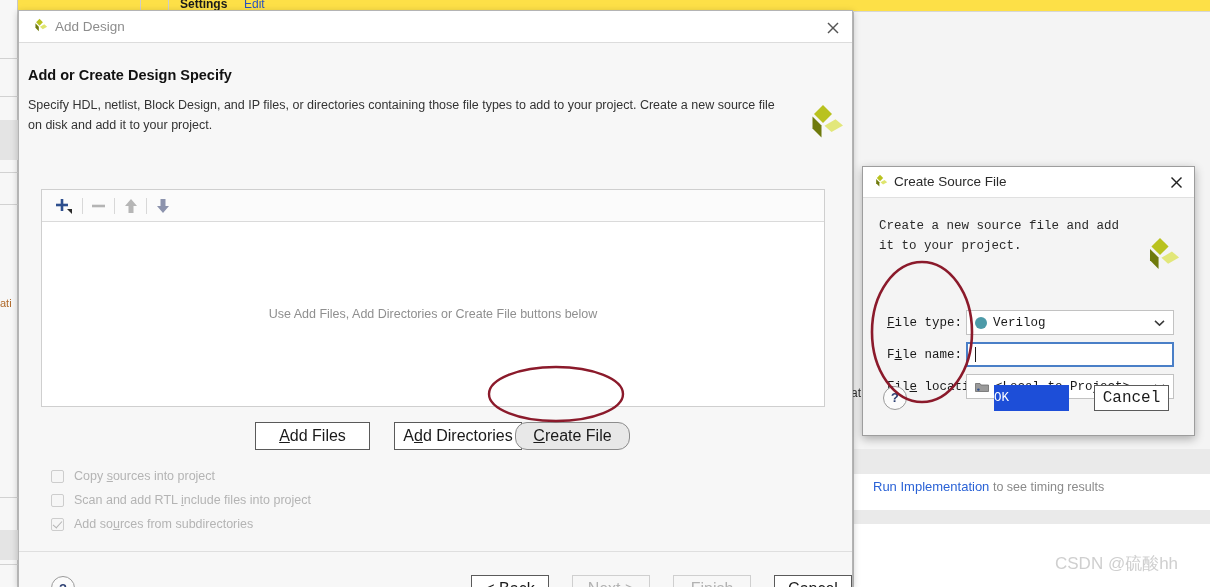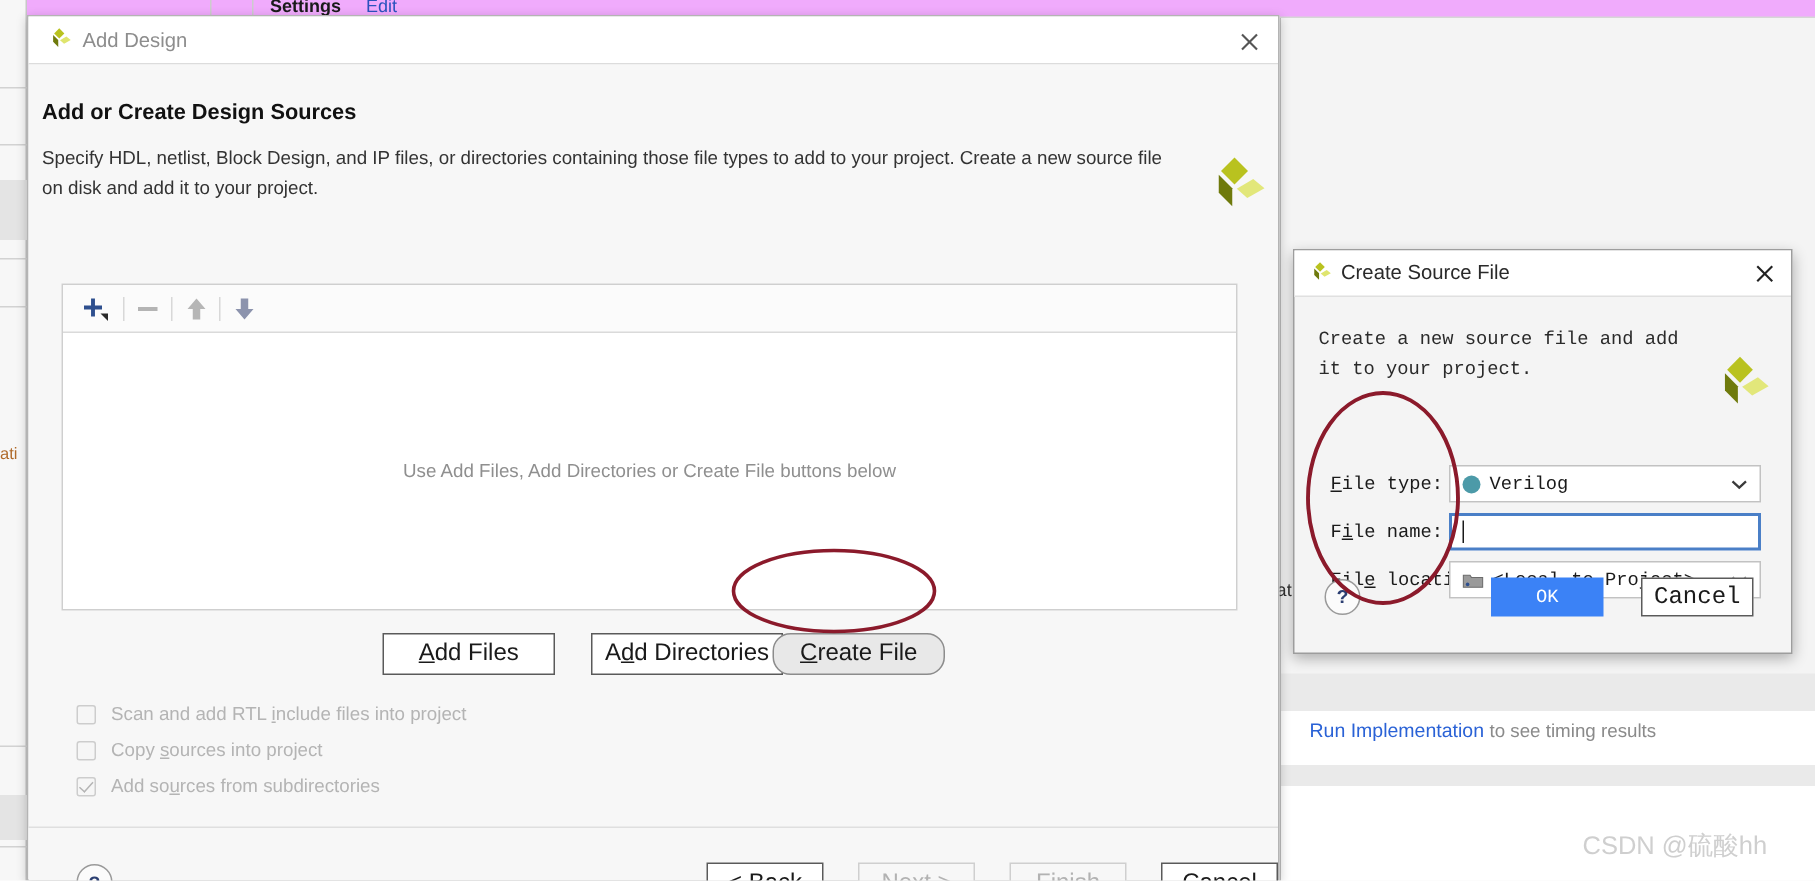--- a/index.html
+++ b/index.html
@@ -26,21 +26,21 @@
     background: #f7f7f7; border-right: 1px solid #c8c8c8;
   }
   .bg-strip-line { position: absolute; left: 0; width: 18px; border-top: 1px solid #d2d2d2; }
   .bg-strip-fill { position: absolute; left: 0; width: 18px; background: #e4e4e4; }
   .bg-strip-txt {
     position: absolute; left: 0; width: 18px;
     font-size: 11px; color: #b06a2a; overflow: hidden; white-space: nowrap;
   }
   .bg-topbar {
     position: absolute; left: 18px; top: 0; width: 1192px; height: 12px;
-    background: #f0abfc; border-bottom: 1px solid #d6d6d6;
+    background: #fde047; border-bottom: 1px solid #d6d6d6;
   }
   .bg-settings {
     position: absolute; left: 162px; top: -3px;
     font-size: 12px; font-weight: bold; color: #1a1a1a;
   }
   .bg-edit {
     position: absolute; left: 226px; top: -3px;
     font-size: 12px; color: #2a52be;
   }
   .bg-sep-v {
@@ -227,22 +227,22 @@
     margin-left: 8px; flex: 0 0 auto;
   }
   .folder-ico { margin-left: 8px; flex: 0 0 auto; display: block; }
   .chev {
     position: absolute; right: 8px; top: 50%; transform: translateY(-50%);
     width: 11px; height: 7px;
   }
   #csf-help { left: 20px; top: 188px; }
   #csf-ok {
     position: absolute; left: 131px; top: 187px; width: 75px; height: 26px;
-    background: #3b82f6; border: none; color: #ffffff;
-    font-size: 12.5px; line-height: 26px; text-align: center; cursor: pointer;
+    background: #1d4ed8; border: none; color: #ffffff;
+    font-size: 12.5px; line-height: 26px; cursor: pointer;
   }
   #csf-cancel {
     position: absolute; left: 231px; top: 187px; width: 75px; height: 26px;
     line-height: 24px; height: 26px;
   }
 
   
   .annot { position: absolute; pointer-events: none; }
   #annot-createfile { left: 486px; top: 364px; }
   #annot-fields { left: 863px; top: 258px; }
@@ -304,21 +304,21 @@
       <span class="as-close">
         <svg width="18" height="18" viewBox="0 0 18 18">
           <line x1="4" y1="4" x2="14" y2="14" stroke="#555" stroke-width="1.4"></line>
           <line x1="14" y1="4" x2="4" y2="14" stroke="#555" stroke-width="1.4"></line>
         </svg>
       </span>
     </div>
 
     <div class="as-body">
 
-      <div class="as-heading">Add or Create Design Sources</div>
+      <div class="as-heading">Add or Create Design Specify</div>
       <div class="as-desc">Specify HDL, netlist, Block Design, and IP files, or directories containing those file types to add to your project. Create a new source file on disk and add it to your project.</div>
 
       <span class="as-body-logo vlogo">
         <svg width="44" height="44" viewBox="0 0 44 44">
           <polygon points="22,2 31,11 22,20 13,11" fill="#b9c21f"></polygon>
           <polygon points="11.5,13.5 20.5,22.5 20.5,34.5 11.5,25.5" fill="#6f7a0c"></polygon>
           <polygon points="23.5,22.8 34.5,16.3 42,22.5 30.5,29" fill="#e2e77a"></polygon>
         </svg>
       </span>
 
@@ -361,25 +361,25 @@
           A<u>d</u>d Directories
         </div>
         <div class="btn hovered" id="btn-create-file">
           <u>C</u>reate File
         </div>
       </div>
 
       <div class="as-checks">
         <div class="chkrow">
           <span class="chkbox"></span>
-          <span>Scan and add RTL <u>i</u>nclude files into project</span>
+          <span>Copy <u>s</u>ources into project</span>
         </div>
         <div class="chkrow">
           <span class="chkbox"></span>
-          <span>Copy <u>s</u>ources into project</span>
+          <span>Scan and add RTL <u>i</u>nclude files into project</span>
         </div>
         <div class="chkrow">
           <span class="chkbox checked"></span>
           <span>Add so<u>u</u>rces from subdirectories</span>
         </div>
       </div>
 
       <div class="as-footsep"></div>
       <div class="as-footer">
         <div class="help-btn" id="as-help">?</div>

